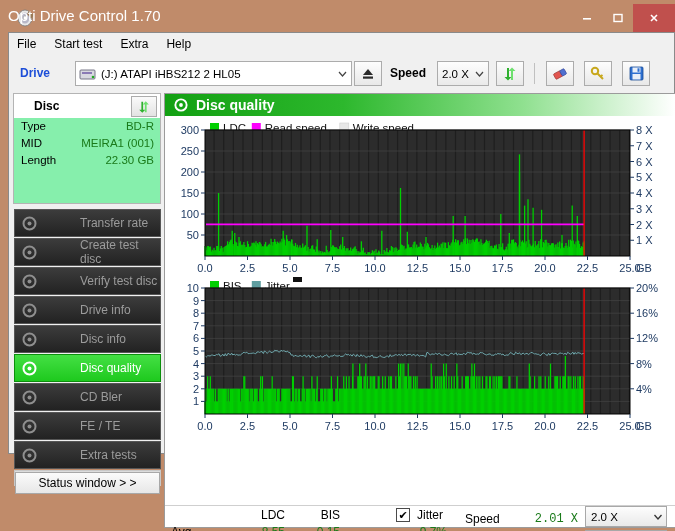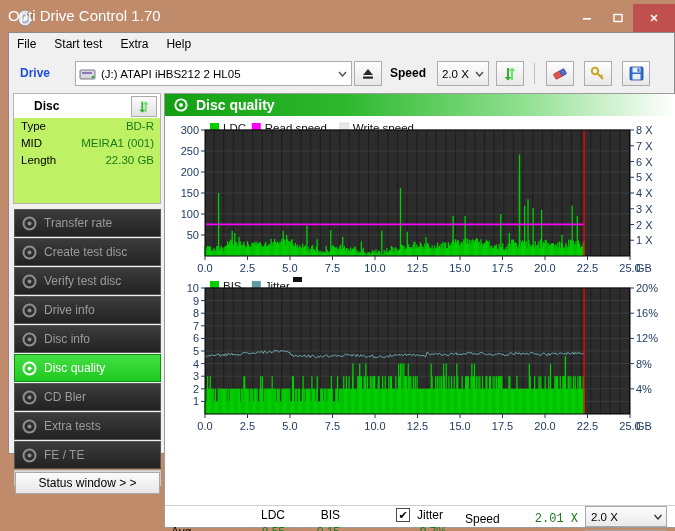--- a/index.html
+++ b/index.html
@@ -88,42 +88,42 @@
     background:#fff;border:1px solid #b4b4b4;border-bottom:none;box-sizing:border-box;
   }
   .disc-header .t{position:absolute;left:7px;top:5px;font-size:12px;font-weight:bold;color:#000;padding-left:13px;}
   .disc-refresh{
     position:absolute;right:3px;top:2px;width:26px;height:21px;
     background:linear-gradient(#fafafa,#e3e3e3);border:1px solid #acacac;box-sizing:border-box;
     display:flex;align-items:center;justify-content:center;
   }
   .disc-body{
     position:absolute;left:0;top:25px;width:148px;height:86px;
-    background:#bef264;border:1px solid #b4b4b4;border-top:none;box-sizing:border-box;
+    background:#86efac;border:1px solid #b4b4b4;border-top:none;box-sizing:border-box;
   }
   .drow{position:relative;height:15px;margin:2px 6px 0 7px;}
   .drow .k{position:absolute;left:0;top:0;font-size:11.5px;color:#000;}
   .drow .v{position:absolute;right:0;top:0;font-size:11.5px;color:#1a7a1a;}
   .labelrow{position:absolute;left:7px;top:64px;width:134px;height:19px;}
   .labelrow .k{position:absolute;left:0;top:2px;font-size:11.5px;color:#000;}
   .label-input{
     position:absolute;left:36px;top:0;width:72px;height:19px;
     background:#fff;border:1px solid #b4b4b4;box-sizing:border-box;
   }
   .label-btn{
     position:absolute;left:112px;top:-1px;width:23px;height:21px;
     background:linear-gradient(#fafafa,#e3e3e3);border:1px solid #acacac;box-sizing:border-box;
     display:flex;align-items:center;justify-content:center;
   }
   .navlist{position:absolute;left:1px;top:116px;width:147px;}
   .navbtn{
     position:relative;width:147px;height:28px;margin-bottom:1px;
     background:linear-gradient(#3c3c3c,#222222);
     border:1px solid #565656;box-sizing:border-box;
-    display:flex;align-items:center;
+    display:flex;align-items:center;gap:36px;
   }
   .navbtn.active{
     background:linear-gradient(#44e044,#1ec91e);
     border:1px solid #0c8f0c;
   }
   .navbtn .nicon{width:17px;height:17px;margin-left:6px;position:relative;flex:0 0 auto;}
   .navbtn .ntext{font-size:12px;color:#9b9b9b;margin-left:6px;}
   .navbtn.active .ntext{color:#ffffff;}
   .nav-gap{width:147px;height:16px;background:linear-gradient(#dcdcdc,#f3f3f3);border:1px solid #c8c8c8;box-sizing:border-box;margin-top:1px;}
   .statuswin{
@@ -368,30 +368,30 @@
           </span>
           <span class="ntext">CD Bler</span>
         </div>
         <div class="navbtn">
           <span class="nicon">
             <svg width="17" height="17" viewBox="0 0 17 17">
                 <circle cx="8.5" cy="8.5" r="6" fill="none" stroke="#8f8f8f" stroke-width="2"></circle>
                 <circle cx="8.5" cy="8.5" r="2" fill="#8f8f8f"></circle>
               </svg>
           </span>
-          <span class="ntext">Extra tests</span>
+          <span class="ntext">FE / TE</span>
         </div>
         <div class="navbtn">
           <span class="nicon">
             <svg width="17" height="17" viewBox="0 0 17 17">
                 <circle cx="8.5" cy="8.5" r="6" fill="none" stroke="#8f8f8f" stroke-width="2"></circle>
                 <circle cx="8.5" cy="8.5" r="2" fill="#8f8f8f"></circle>
               </svg>
           </span>
-          <span class="ntext">FE / TE</span>
+          <span class="ntext">Extra tests</span>
         </div>
         <div class="nav-gap"></div>
       </div>
 
       <div class="statuswin">Status window &gt; &gt;</div>
     </div>
 
     <div class="content">
 
       <div class="dq-header">

